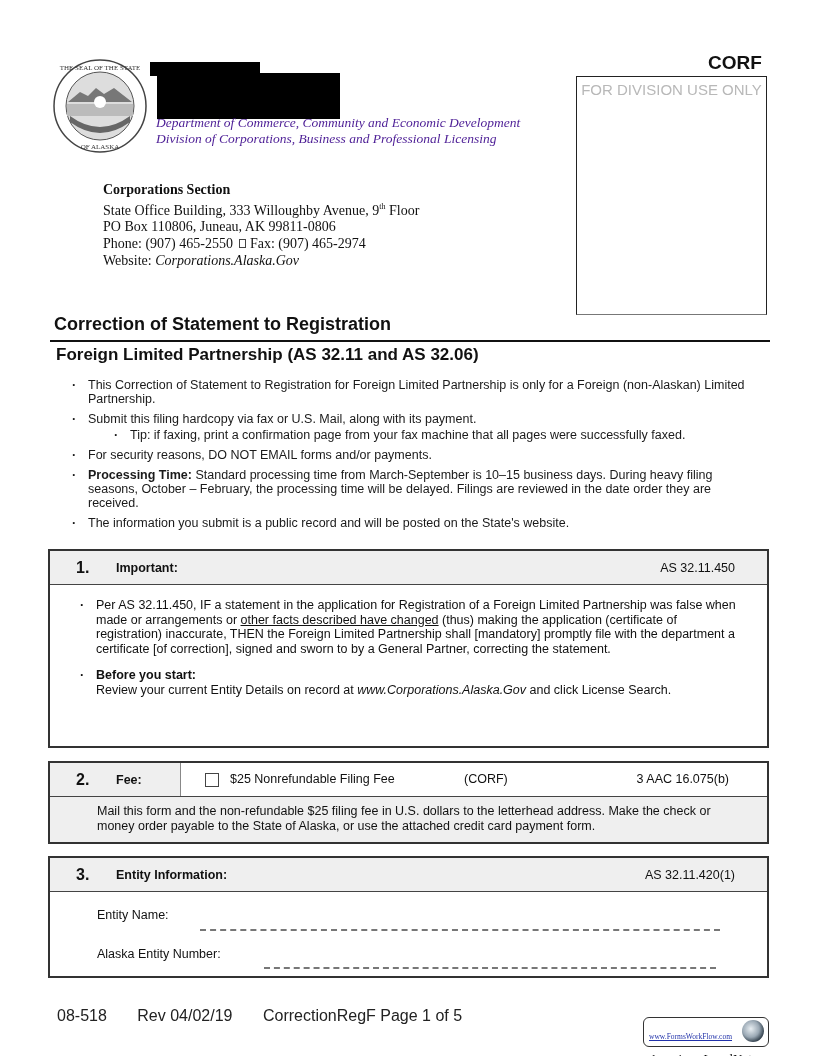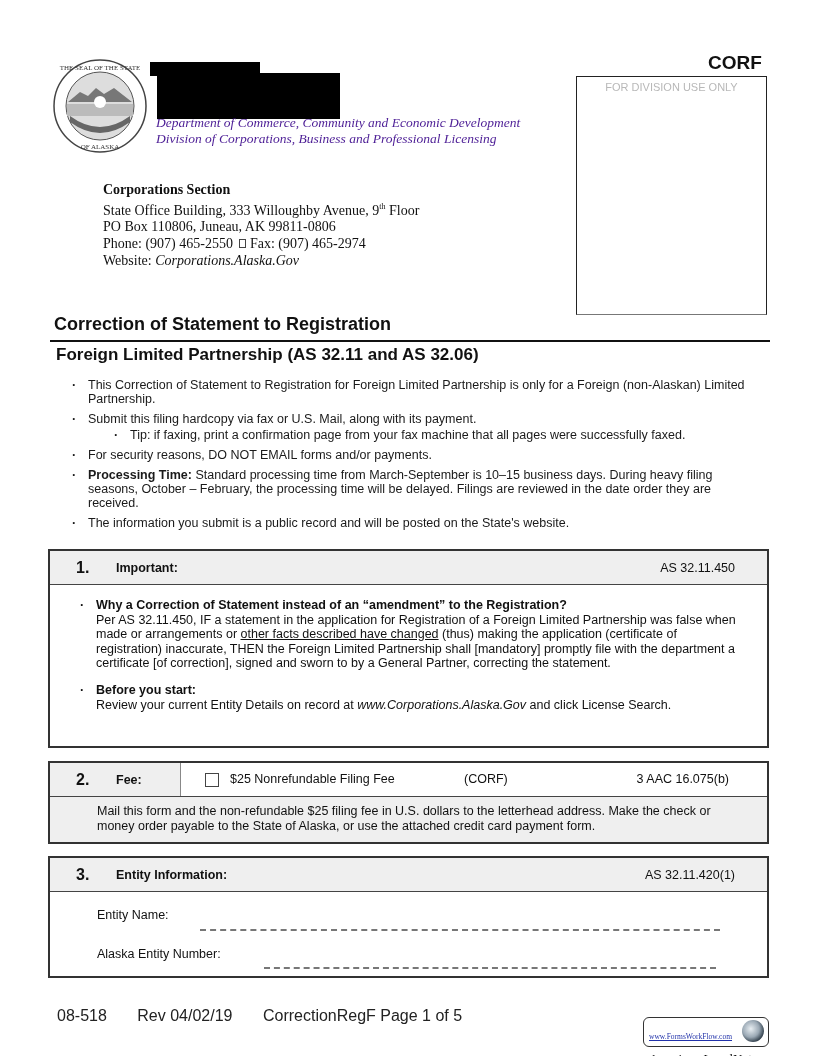--- a/index.html
+++ b/index.html
@@ -6,21 +6,21 @@
   body { width:816px; height:1056px; position:relative; overflow:hidden; font-family:"Liberation Sans", sans-serif; color:#111; }
   .abs { position:absolute; }
 
   
   .seal { left:52px; top:58px; width:96px; height:96px; }
   .redact1 { left:150px; top:62px; width:110px; height:14px; background:#000; }
   .redact2 { left:157px; top:73px; width:183px; height:46px; background:#000; }
   .dept { left:156px; top:115px; font-family:"Liberation Serif", serif; font-style:italic; font-size:13.5px; line-height:16px; color:#4c1d95; }
   .corf-code { left:708px; top:52px; font-weight:bold; font-size:19px; }
   .division-box { left:576px; top:76px; width:191px; height:239px; border:1.5px solid #222; border-bottom-color:#777; box-sizing:border-box; }
-  .division-box .label { text-align:center; font-size:11px; color:#b8b8b8; margin-top:4px; }
+  .division-box .label { text-align:center; font-size:15px; color:#b8b8b8; margin-top:4px; }
 
   .address { left:103px; top:182px; font-family:"Liberation Serif", serif; font-size:14px; line-height:16.8px; color:#111; }
   .address .bold { font-weight:bold; }
   .address sup { font-size:8px; }
   .address i { font-style:italic; }
   .address .sq { display:inline-block; width:5px; height:7px; border:1px solid #444; margin:0 4px 0 6px; vertical-align:0px; }
 
   .title1 { left:54px; top:314px; font-weight:bold; font-size:18px; }
   .rule { left:50px; top:340px; width:720px; height:2px; background:#111; }
   .title2 { left:56px; top:345px; font-weight:bold; font-size:17px; }
@@ -124,21 +124,20 @@
 </div>
 
 <div class="abs section sec1">
   <div class="sec-head">
     <span class="sec-num">1.</span>
     <span class="sec-title">Important:</span>
     <span class="sec-ref">AS 32.11.450</span>
   </div>
   <div class="body">
     <div class="item">
-      <div class="q">Why a Correction of Statement instead of an “amendment” to the Registration?</div>
       <div><span>Per AS 32.11.450, IF a statement in the application for Registration of a Foreign Limited Partnership was false when made or arrangements or </span><span class="u">other facts described have changed</span><span> (thus) making the application (certificate of registration) inaccurate, THEN the Foreign Limited Partnership shall [mandatory] promptly file with the department a certificate [of correction], signed and sworn to by a General Partner, correcting the statement.</span></div>
     </div>
     <div class="item" style="margin-top:12px;">
       <div class="q">Before you start:</div>
       <div><span>Review your current Entity Details on record at </span><i>www.Corporations.Alaska.Gov</i><span> and click License Search.</span></div>
     </div>
   </div>
 </div>
 
 <div class="abs section sec2">

